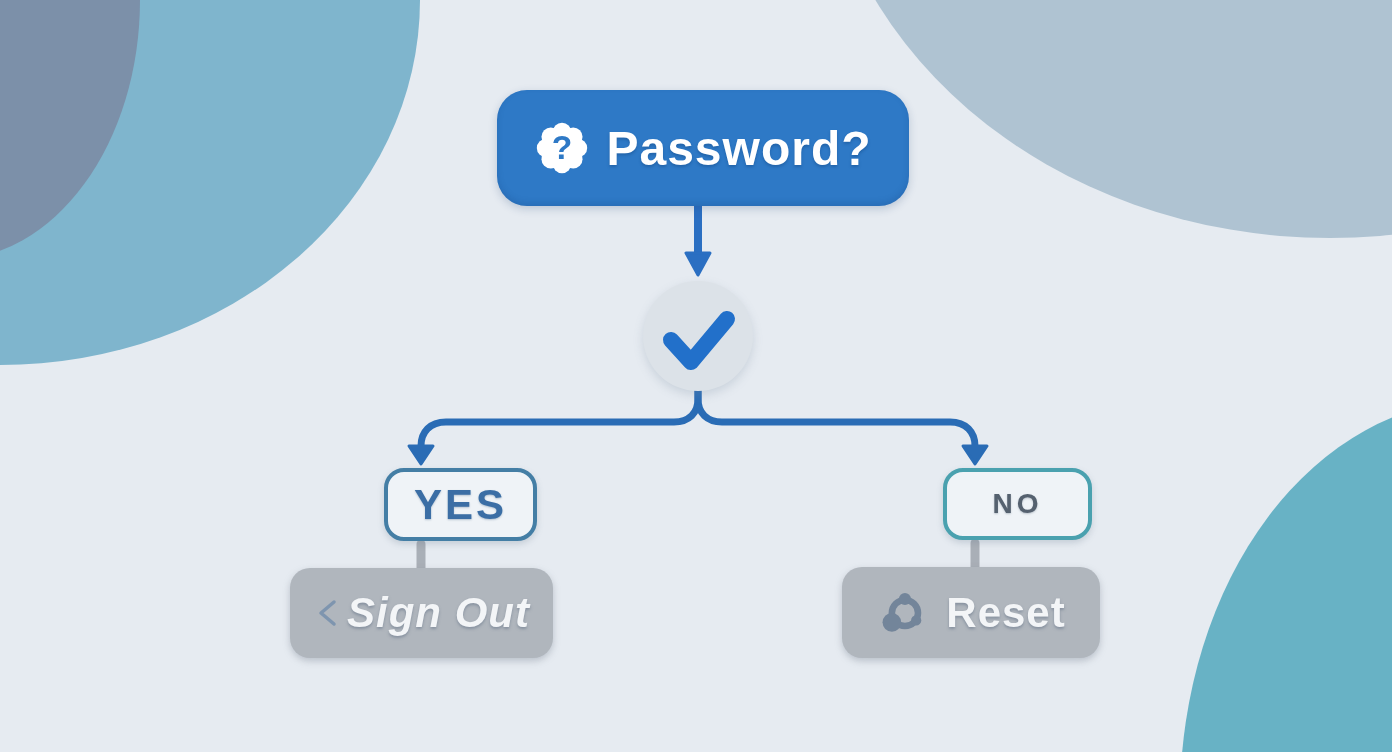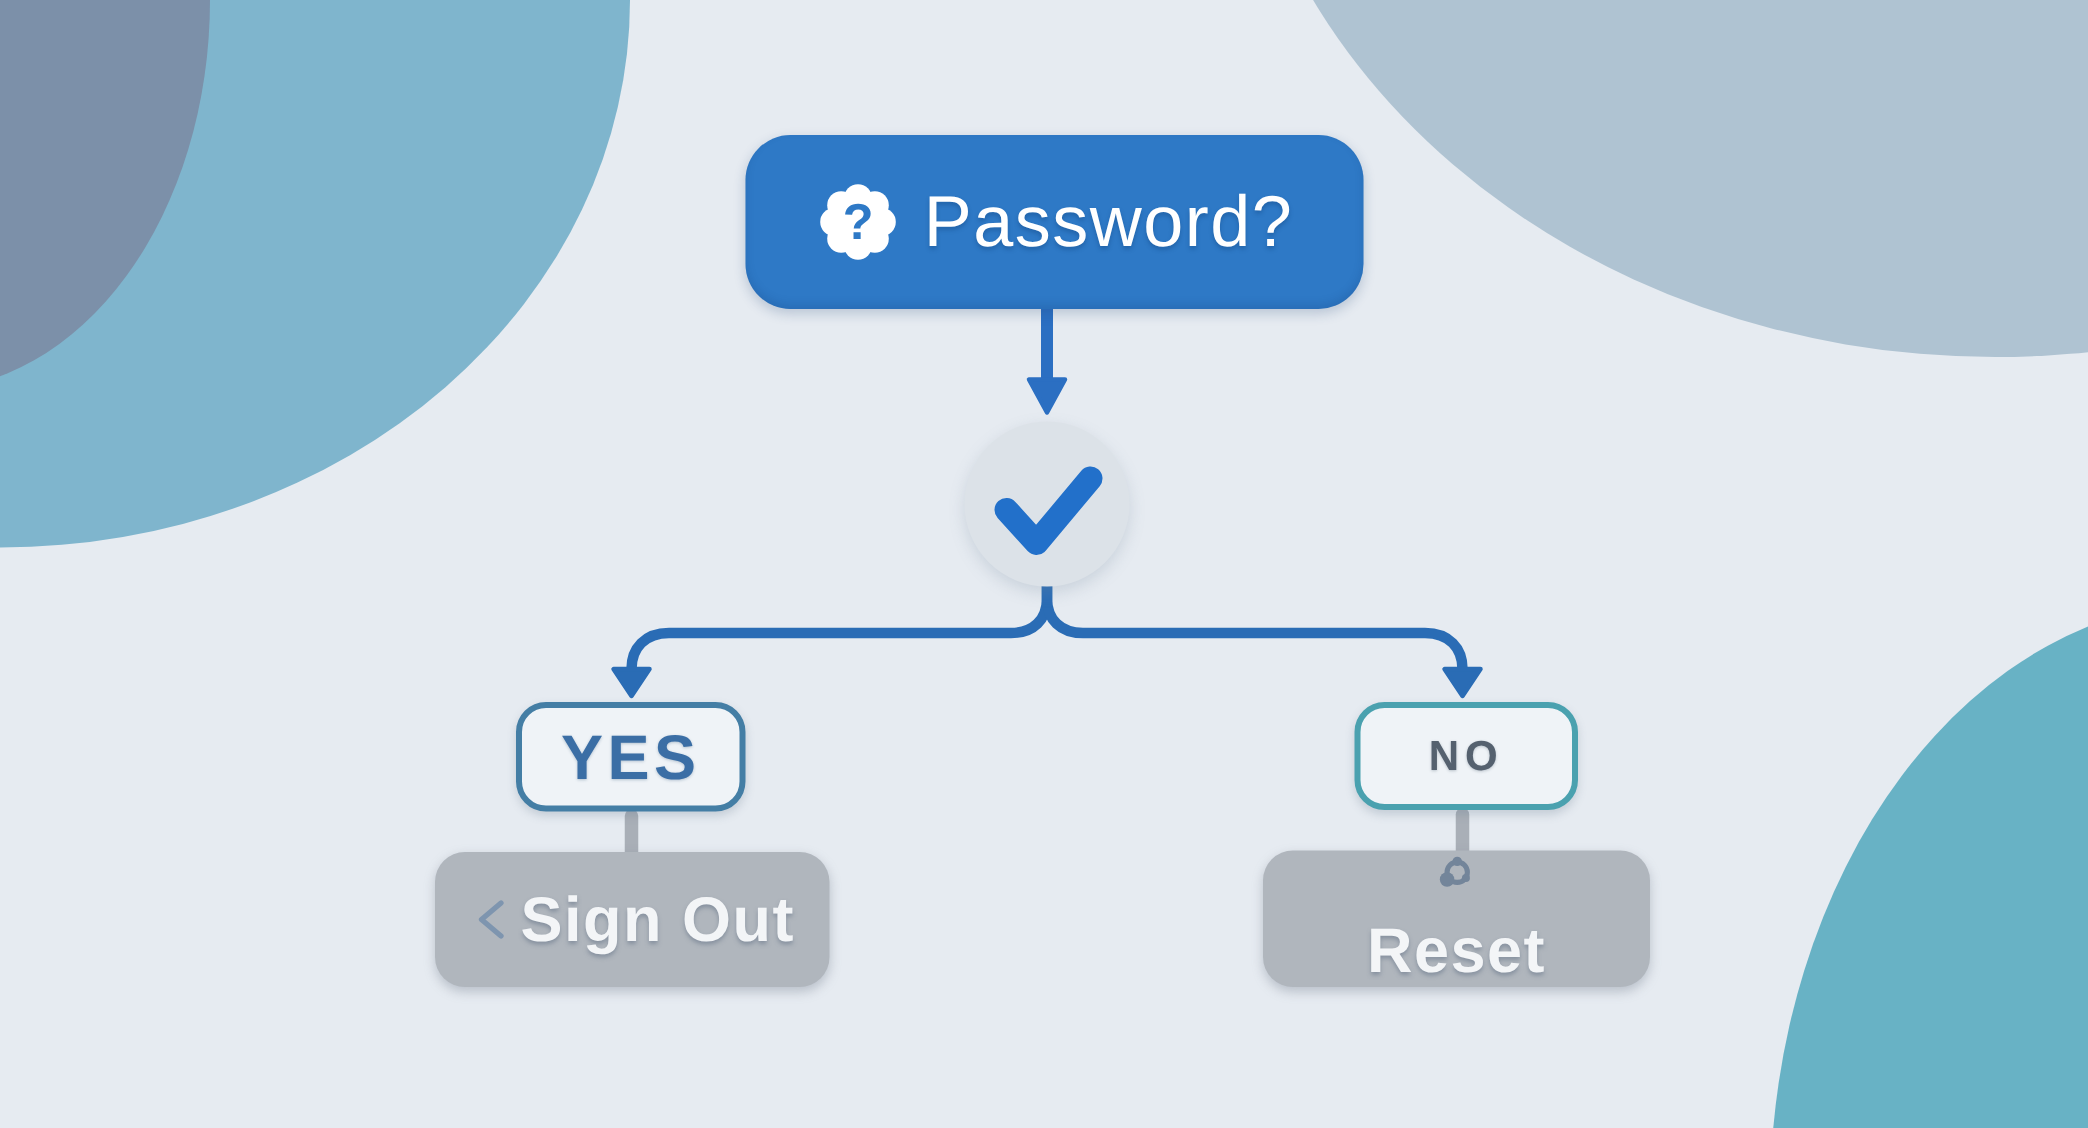--- a/index.html
+++ b/index.html
@@ -44,42 +44,43 @@
   .edge-gray{stroke:var(--connector-gray);stroke-width:9;fill:none;stroke-linecap:round;}
   
   .node{position:absolute;z-index:2;display:flex;align-items:center;justify-content:center;box-sizing:border-box;}
   .password-box{
     left:497px;top:90px;width:412px;height:116px;border-radius:30px;
     background:var(--primary-blue);
     box-shadow:0 3px 8px rgba(30,70,120,.22), inset 0 -3px 6px rgba(15,55,110,.18);
     gap:16px;
   }
   .password-label{
-    color:#FFFFFF;font-size:48px;font-weight:400;letter-spacing:1px;
+    color:#FFFFFF;font-size:48px;font-weight:700;letter-spacing:1px;
     text-shadow:0 2px 3px rgba(21,74,134,.45);
   }
   .check-circle{
     left:643px;top:281px;width:110px;height:110px;border-radius:50%;
     background:var(--check-circle-fill);
     box-shadow:0 4px 10px rgba(120,140,160,.25);
   }
   .decision-box{
     background:var(--decision-fill);border-radius:20px;
     box-shadow:0 3px 6px rgba(100,120,140,.25);
+    margin-left:40px;
   }
   .yes-box{left:344px;top:468px;width:153px;height:73px;border:4px solid var(--yes-border);}
   .no-box{left:903px;top:468px;width:149px;height:72px;border:4px solid var(--no-border);}
   .yes-label{color:var(--yes-text);font-size:42px;font-weight:800;letter-spacing:3px;text-shadow:0 1px 2px rgba(40,80,120,.3);}
   .no-label{color:var(--no-text);font-size:28px;font-weight:800;letter-spacing:4px;text-shadow:0 1px 2px rgba(60,80,100,.3);}
   .action-box{
     background:var(--action-fill);border-radius:20px;
     box-shadow:0 3px 7px rgba(120,130,145,.4);
   }
-  .signout-box{left:290px;top:568px;width:263px;height:90px;gap:4px;}
-  .reset-box{left:842px;top:567px;width:258px;height:91px;gap:14px;flex-direction:column;}
+  .signout-box{left:290px;top:568px;width:263px;height:90px;gap:4px;font-style:italic;}
+  .reset-box{left:842px;top:567px;width:258px;height:91px;gap:14px;}
   .action-label{
     color:var(--action-text);font-size:42px;font-weight:800;letter-spacing:1px;
     text-shadow:0 2px 3px rgba(100,115,135,.55);
   }
   .badge-question{font-weight:bold;}
   .icon{display:block;}
 </style>
 </head>
 <body>
 

